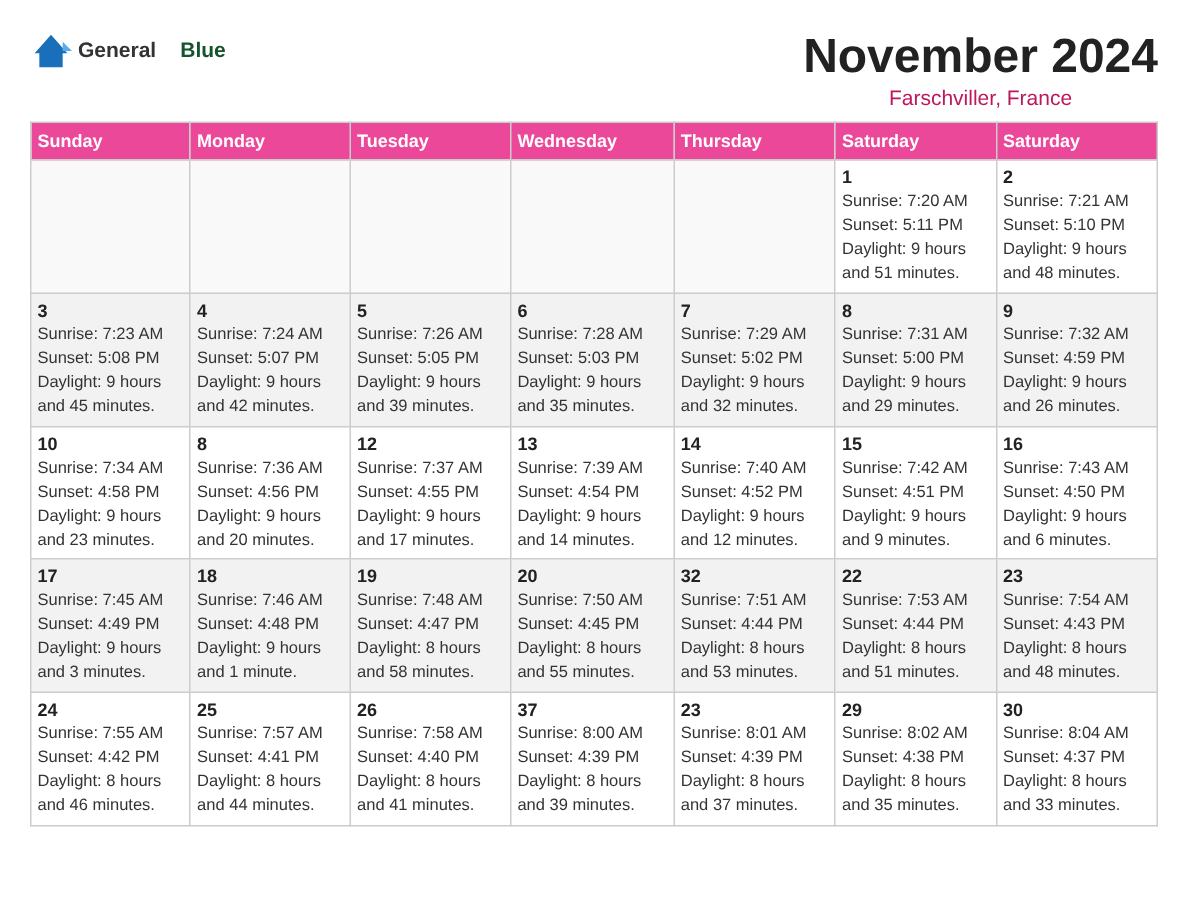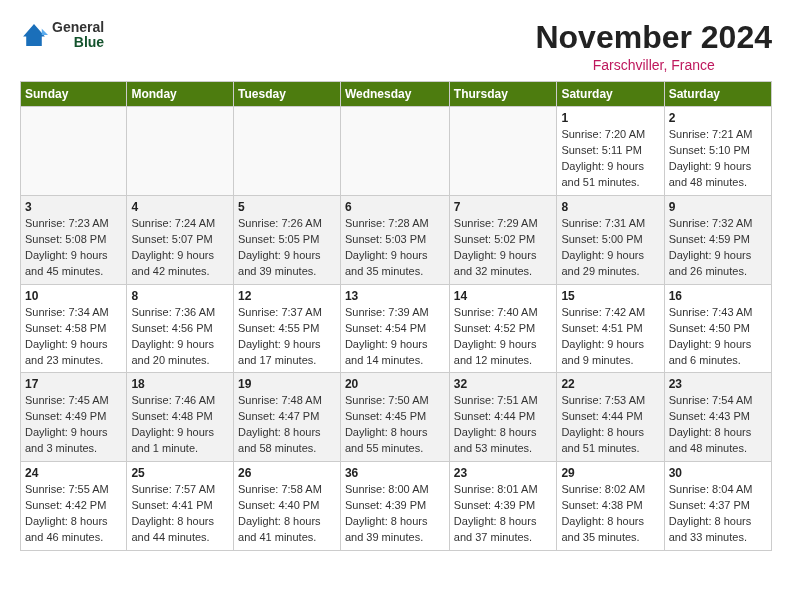--- a/index.html
+++ b/index.html
@@ -20,25 +20,24 @@
       justify-content: space-between;
       margin-bottom: 6px;
     }
     .logo {
       display: flex;
       align-items: center;
       gap: 4px;
     }
     .logo-text {
       display: flex;
-      flex-direction: column;
+      flex-direction: row;
       font-size: 14px;
       font-weight: bold;
       line-height: 1.1;
-      text-align: right;
     }
     .logo-text .general { color: #333; }
     .logo-text .blue { color: #14532d; padding-left: 16px; }
     .logo-icon {
       width: 28px;
       height: 28px;
     }
     .title-block {
       text-align: center;
     }
@@ -52,21 +51,21 @@
       font-size: 14px;
       color: #be185d;
       margin-top: 2px;
     }
     .calendar {
       width: 100%;
       border-collapse: collapse;
       margin-top: 8px;
     }
     .calendar th {
-      background: #4d7c0f;
+      background: #ec4899;
       color: #fff;
       font-size: 12px;
       font-weight: bold;
       padding: 5px 4px;
       text-align: left;
       border: 1px solid #ccc;
     }
     .calendar td {
       vertical-align: top;
       border: 1px solid #ccc;
@@ -242,21 +241,21 @@
           </td>
           <td>
             <span class="day-number">25</span>
             <div class="day-info">Sunrise: 7:57 AM<br>Sunset: 4:41 PM<br>Daylight: 8 hours<br>and 44 minutes.</div>
           </td>
           <td>
             <span class="day-number">26</span>
             <div class="day-info">Sunrise: 7:58 AM<br>Sunset: 4:40 PM<br>Daylight: 8 hours<br>and 41 minutes.</div>
           </td>
           <td>
-            <span class="day-number">36</span>
+            <span class="day-number">37</span>
             <div class="day-info">Sunrise: 8:00 AM<br>Sunset: 4:39 PM<br>Daylight: 8 hours<br>and 39 minutes.</div>
           </td>
           <td>
             <span class="day-number">23</span>
             <div class="day-info">Sunrise: 8:01 AM<br>Sunset: 4:39 PM<br>Daylight: 8 hours<br>and 37 minutes.</div>
           </td>
           <td>
             <span class="day-number">29</span>
             <div class="day-info">Sunrise: 8:02 AM<br>Sunset: 4:38 PM<br>Daylight: 8 hours<br>and 35 minutes.</div>
           </td>

